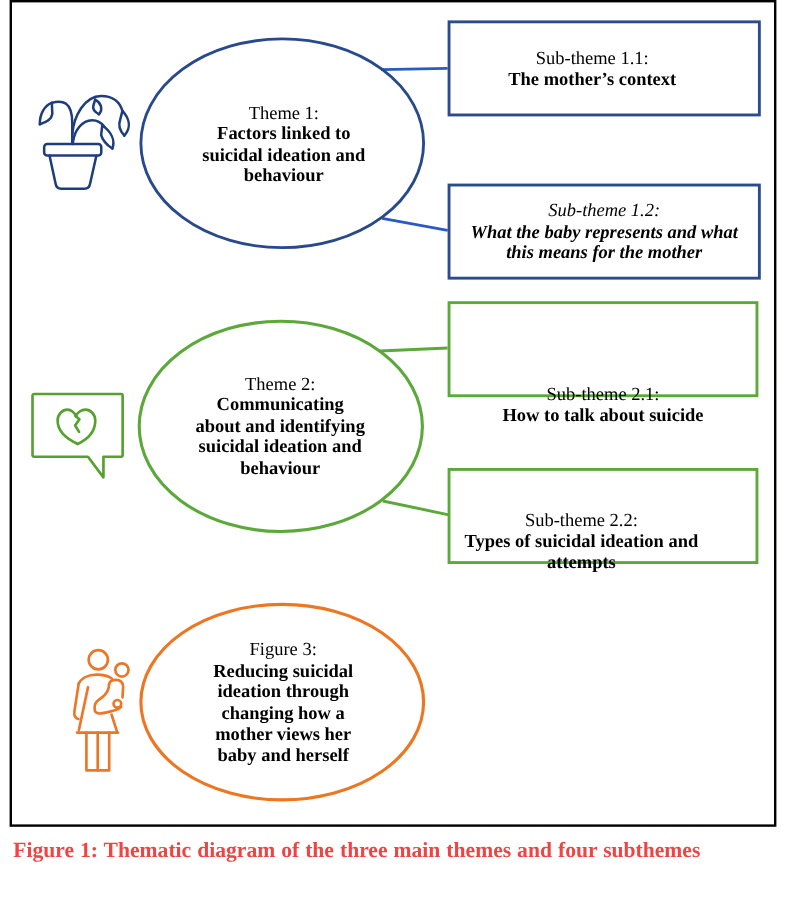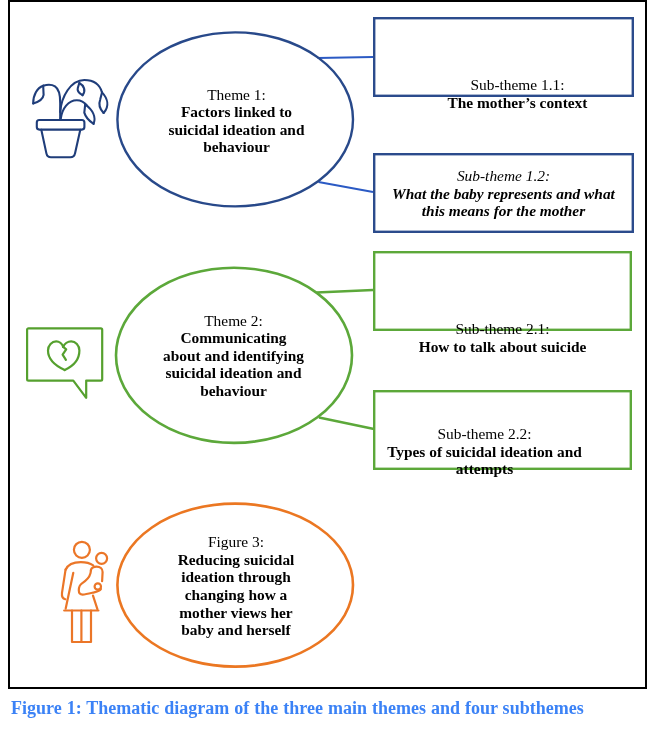--- a/index.html
+++ b/index.html
@@ -3,30 +3,30 @@
 <meta charset="utf-8">
 <title>Thematic diagram</title>
 <style>
   html,body{margin:0;padding:0;background:#ffffff;}
   body{width:669px;height:753px;position:relative;overflow:hidden;
        font-family:"Liberation Serif", serif;}
   #figure-frame{position:absolute;left:7.7px;top:-0.3px;width:639.7px;height:688.8px;
        border:2px solid #000000;box-sizing:border-box;background:#fff;}
   #stage{position:absolute;left:0;top:0;width:669px;height:753px;}
   .canvas{position:absolute;left:0;top:0;}
-  .caption{position:absolute;left:11px;top:698px;font-size:18px;font-weight:bold;color:#3b82f6;
+  .caption{position:absolute;left:11px;top:698px;font-size:18px;font-weight:bold;color:#ef4444;
        white-space:nowrap;word-spacing:0.5px;}
   .theme-text,.sub-text{position:absolute;text-align:center;color:#000;font-size:15.4px;
        line-height:17.6px;}
   .t-bold{font-weight:bold;}
   .t-reg{font-weight:normal;}
   .t1{left:164px;top:85.5px;width:145px;}
   .t2{left:161px;top:311.5px;width:145px;}
   .t3{left:173px;top:533.2px;width:126px;}
-  .s11{left:396px;top:40px;width:243px;margin-top:36px;}
+  .s11{left:372px;top:40px;width:243px;}
   .s12{left:382px;top:167px;width:243px;font-style:italic;}
   .s21{left:382px;top:274px;width:241px;margin-top:46px;}
   .s22{left:364px;top:405px;width:241px;margin-top:20px;}
 </style>
 </head>
 <body>
 
 <div id="figure-frame"></div>
 
 <div id="stage">

